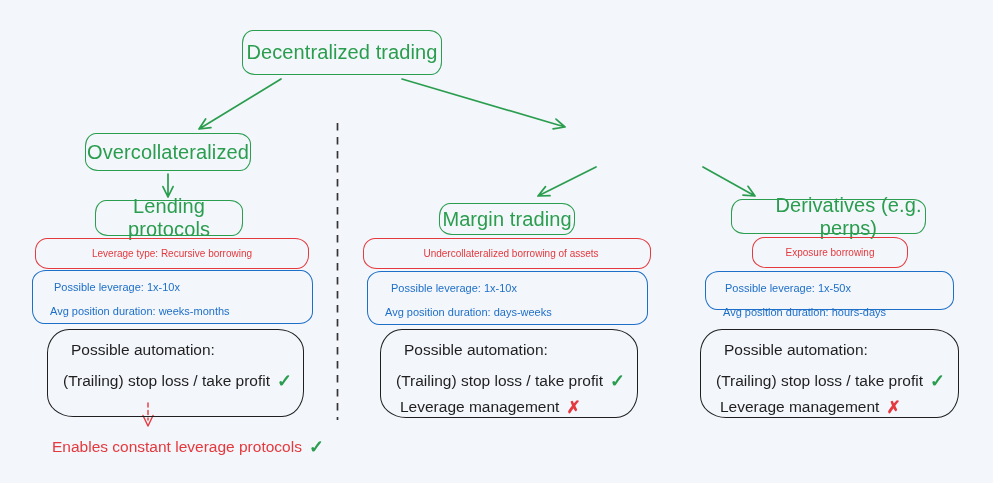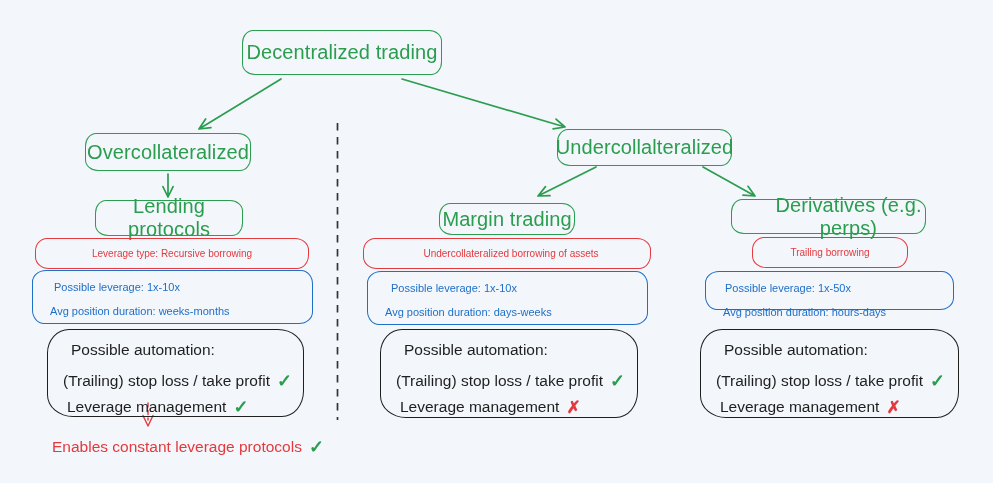--- a/index.html
+++ b/index.html
@@ -73,46 +73,40 @@
   </div>
 
   <div class="abs node" style="left:85px;top:133px;width:166px;height:38px;">
     <span>Overcollateralized</span>
   </div>
 
   <div class="abs node" style="left:95px;top:200px;width:148px;height:36px;">
     <span>Lending protocols</span>
   </div>
 
-  <div class="abs node" style="left:557px;top:129px;width:175px;height:37px;">
-    <span>Undercollalteralized</span>
-  </div>
 
   <div class="abs node" style="left:439px;top:203px;width:136px;height:32px;">
     <span>Margin trading</span>
   </div>
 
   <div class="abs node" style="left:731px;top:199px;width:195px;height:35px;padding-left:40px;">
     <span>Derivatives (e.g. perps)</span>
   </div>
 
   <div class="abs box-red" style="left:35px;top:238px;width:274px;height:31px;">
     <span>Leverage type: Recursive borrowing</span>
   </div>
   <div class="abs box-blue" style="left:32px;top:270px;width:281px;height:54px;">
     <div style="padding-left:4px;">Possible leverage: 1x-10x</div>
     <div>Avg position duration: weeks-months</div>
   </div>
   <div class="abs box-black" style="left:47px;top:329px;width:257px;height:88px;">
     <div class="auto-title">Possible automation:</div>
     <div class="auto-row first">
       <span>(Trailing) stop loss / take profit</span><span class="mark">✓</span>
-    </div>
-    <div class="auto-row" style="padding-left:19px;">
-      <span>Leverage management</span><span class="mark">✓</span>
     </div>
   </div>
   <div class="abs note" style="left:38px;top:436px;width:300px;">
     <span>Enables constant leverage protocols</span><span class="mark">✓</span>
   </div>
 
   <div class="abs box-red" style="left:363px;top:238px;width:288px;height:31px;padding-left:8px;">
     <span>Undercollateralized borrowing of assets</span>
   </div>
   <div class="abs box-blue" style="left:367px;top:271px;width:281px;height:54px;">
@@ -123,21 +117,21 @@
     <div class="auto-title">Possible automation:</div>
     <div class="auto-row first">
       <span>(Trailing) stop loss / take profit</span><span class="mark">✓</span>
     </div>
     <div class="auto-row" style="padding-left:19px;">
       <span>Leverage management</span><span class="mark cross">✗</span>
     </div>
   </div>
 
   <div class="abs box-red" style="left:752px;top:237px;width:156px;height:31px;">
-    <span>Trailing borrowing</span>
+    <span>Exposure borrowing</span>
   </div>
   <div class="abs box-blue" style="left:705px;top:271px;width:249px;height:39px;">
     <div style="padding-left:2px;">Possible leverage: 1x-50x</div>
     <div>Avg position duration: hours-days</div>
   </div>
   <div class="abs box-black" style="left:700px;top:329px;width:259px;height:89px;">
     <div class="auto-title">Possible automation:</div>
     <div class="auto-row first">
       <span>(Trailing) stop loss / take profit</span><span class="mark">✓</span>
     </div>

